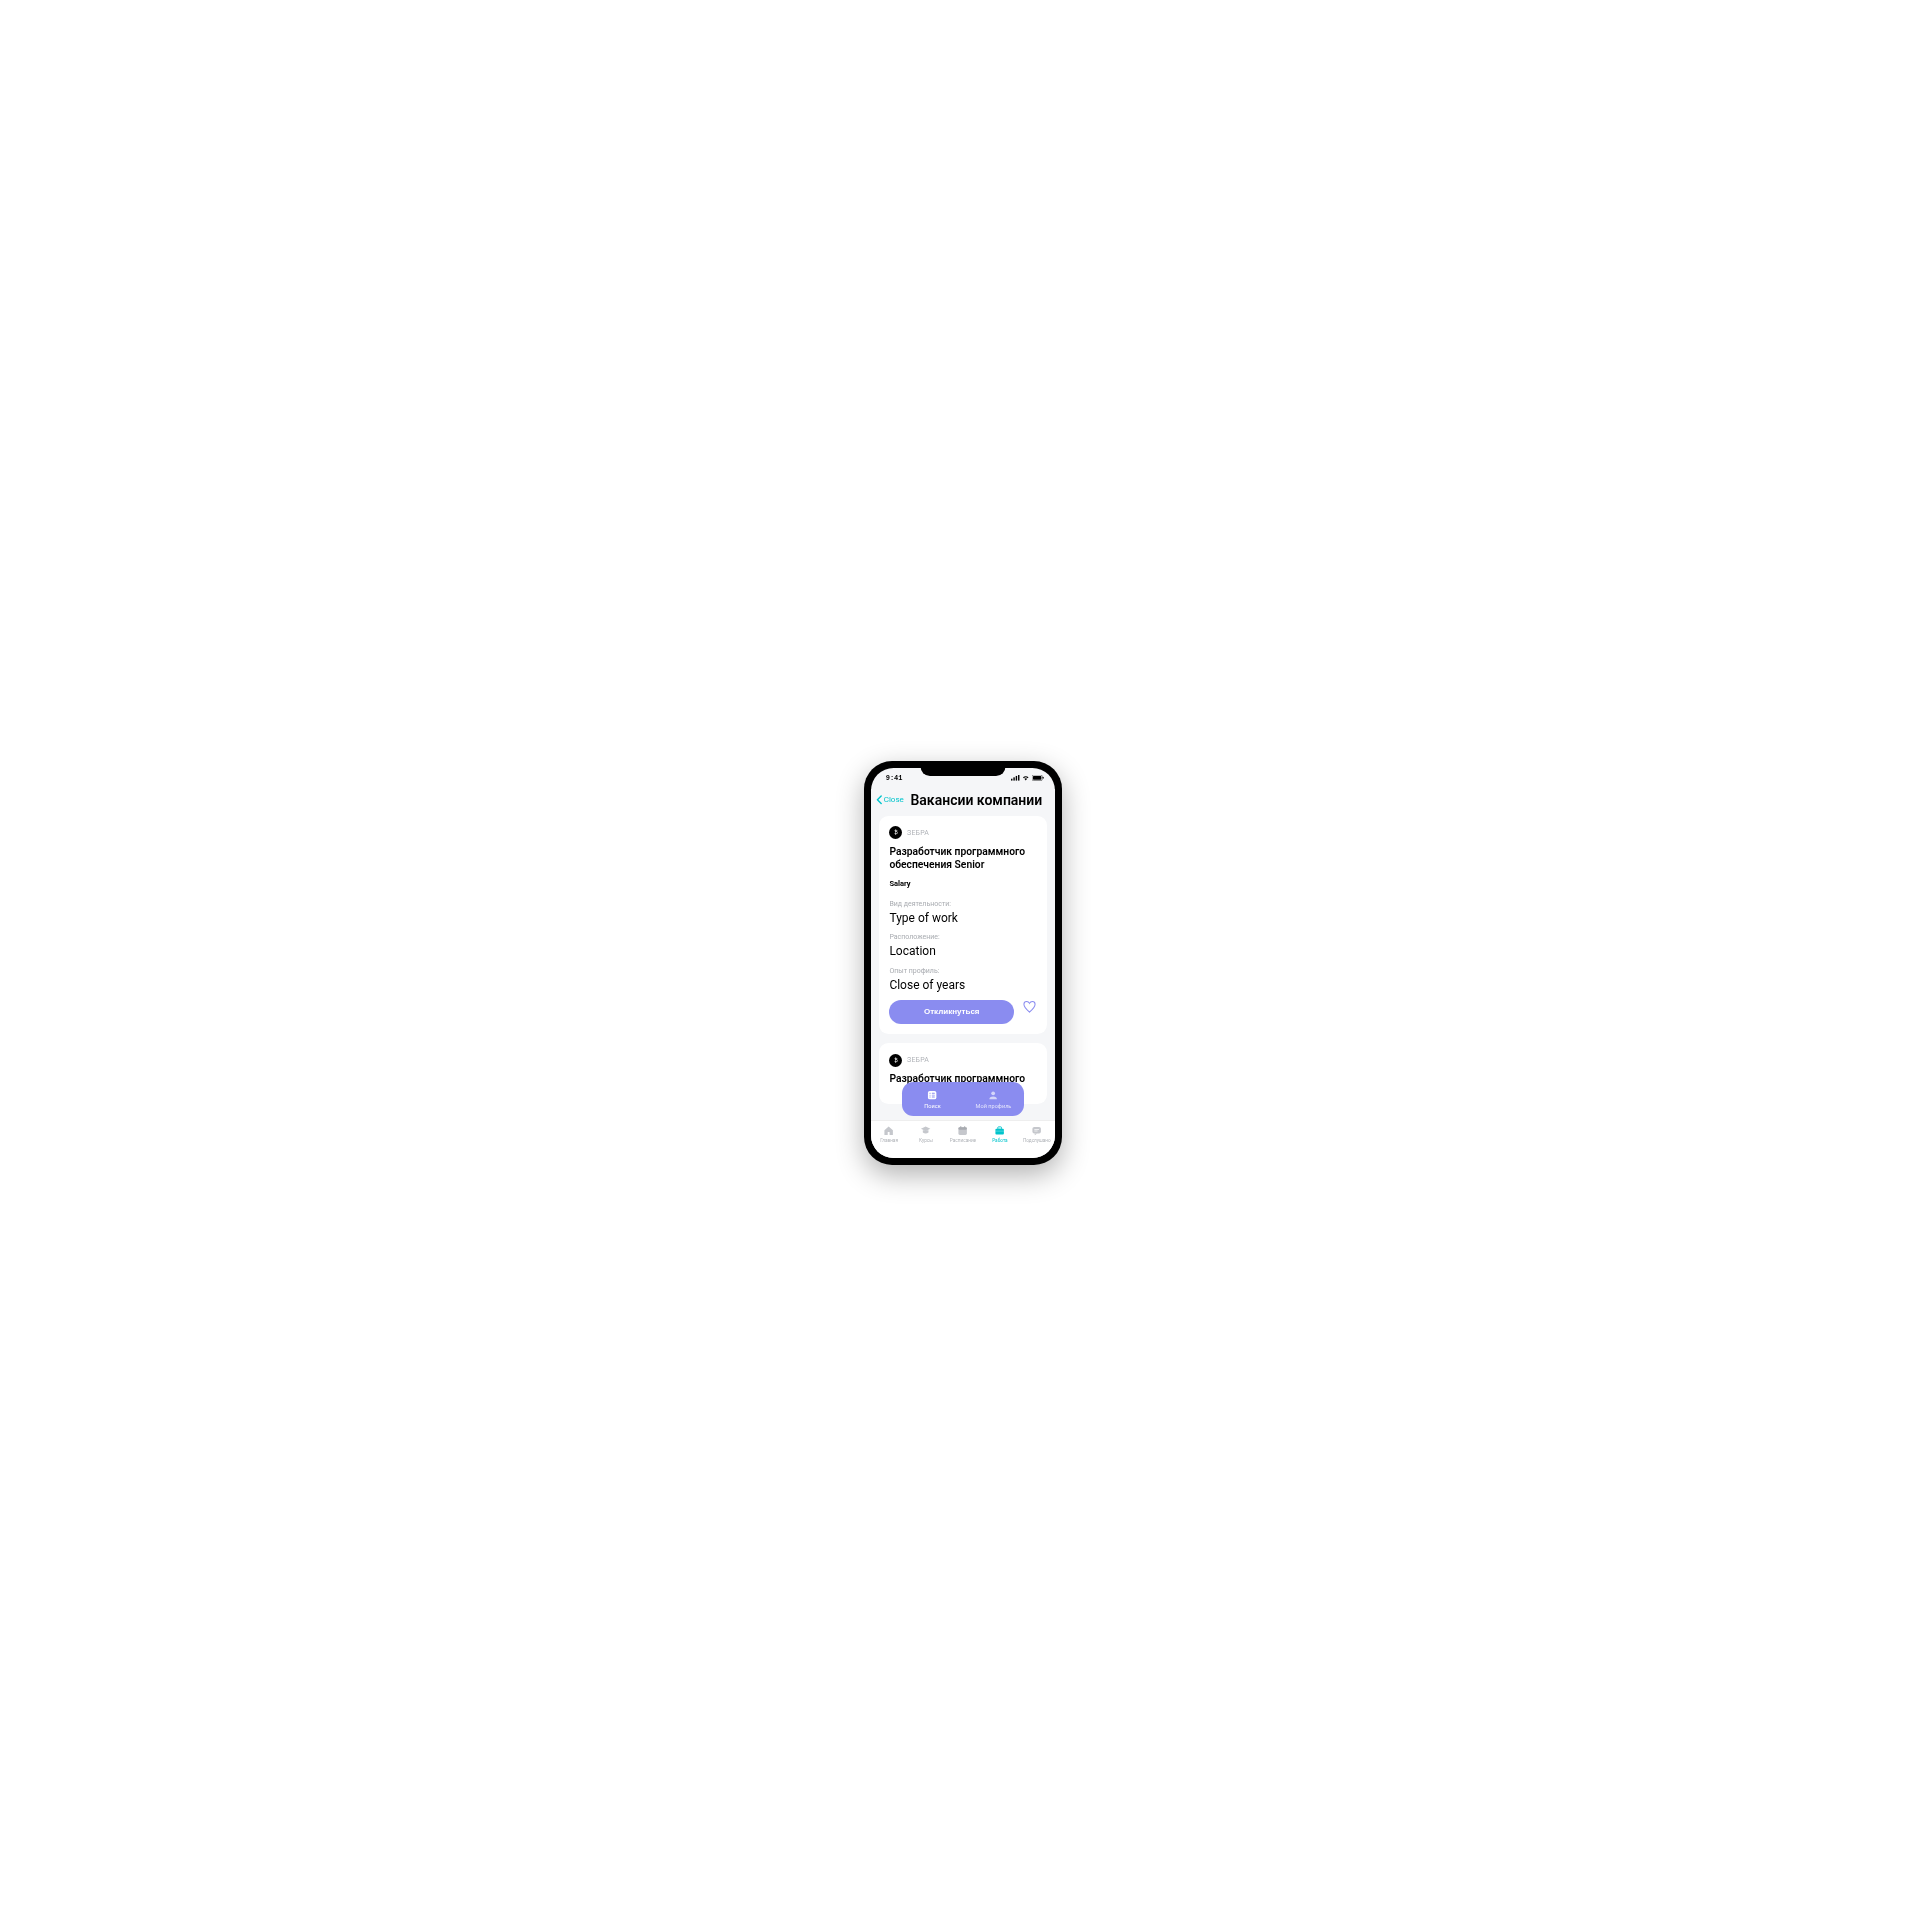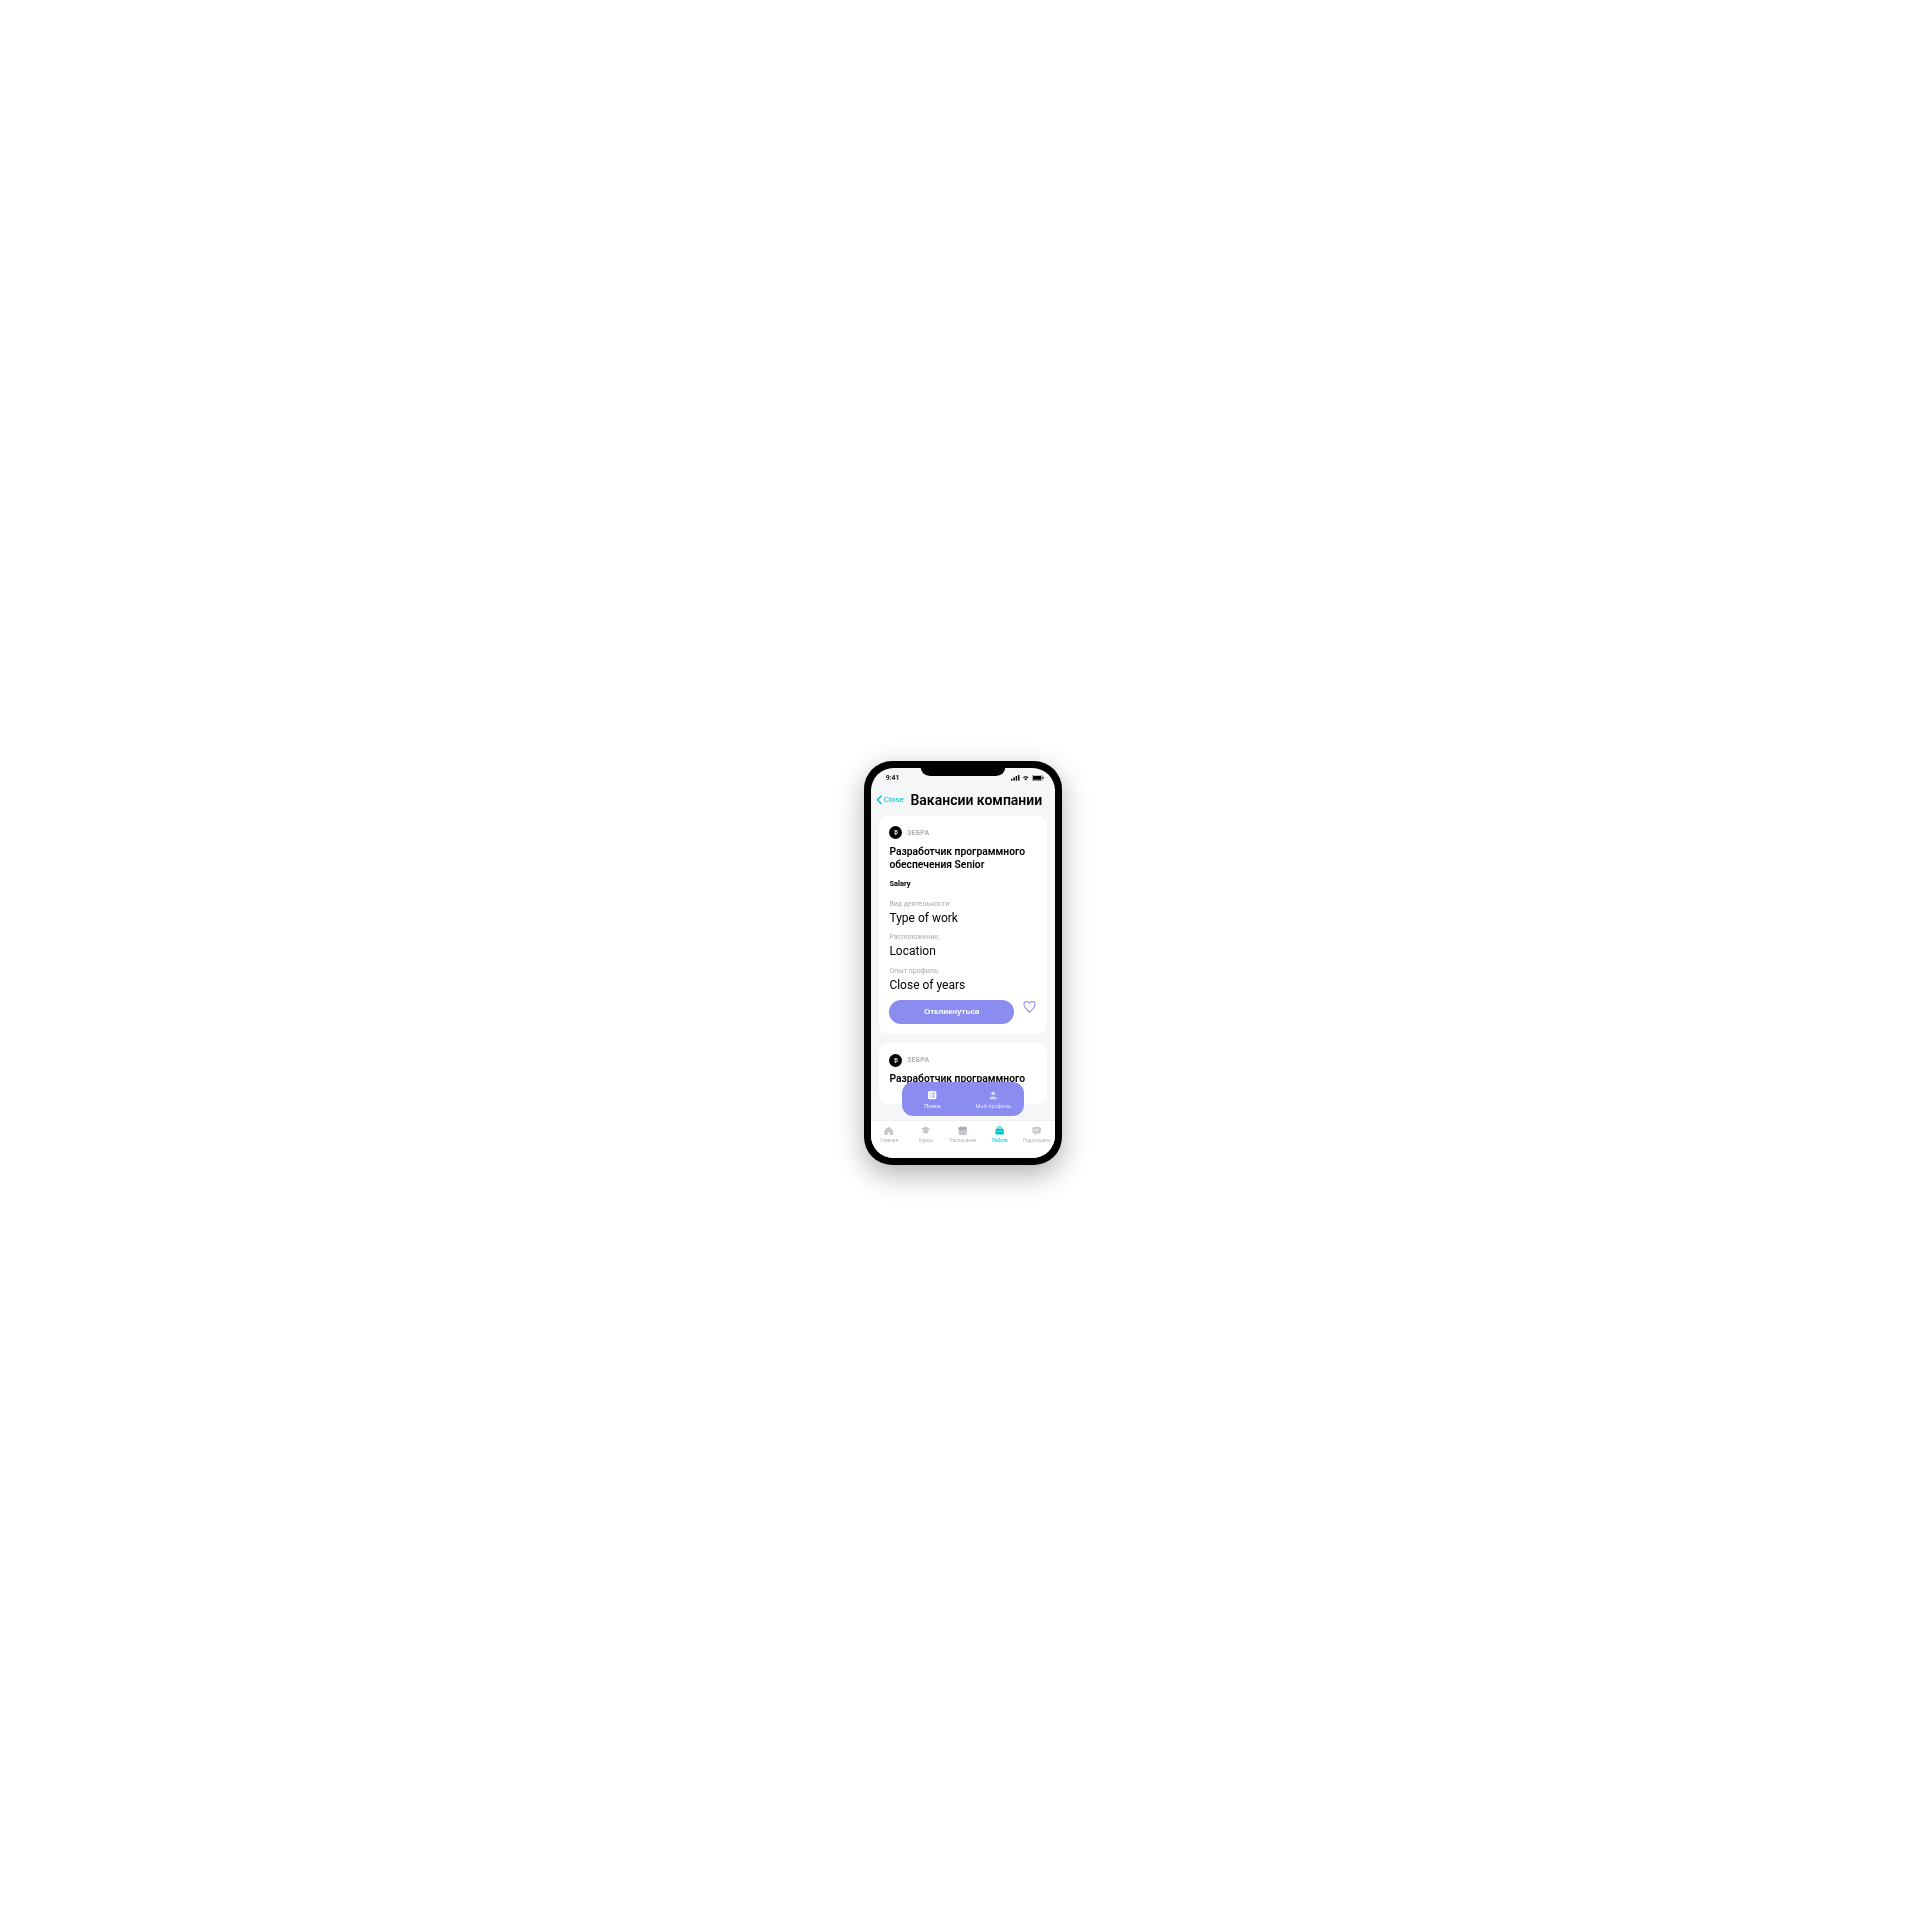--- a/index.html
+++ b/index.html
@@ -45,20 +45,21 @@
   .status-bar {
     height: 21px;
     display: flex;
     justify-content: space-between;
     align-items: center;
     padding: 0 11.3px;
     font-size: 7px;
     font-weight: 600;
     position: relative;
     z-index: 5;
+    font-family: Liberation Mono, monospace;
   }
   .status-left { padding-left: 3.8px; }
   .status-right {
     display: flex;
     gap: 2.4px;
     align-items: center;
   }
   .nav-bar {
     height: 22.6px;
     display: flex;
@@ -90,21 +91,20 @@
     background: #fff;
     border-radius: 9.4px;
     padding: 10.3px;
     margin-bottom: 9.4px;
   }
   .company-row {
     display: flex;
     align-items: center;
     gap: 4.7px;
     margin-bottom: 6.6px;
-    font-weight: bold;
   }
   .company-logo {
     width: 13px;
     height: 13px;
     border-radius: 50%;
     background: #000;
     display:flex;
     align-items:center;
     justify-content:center;
     color:#fff;

